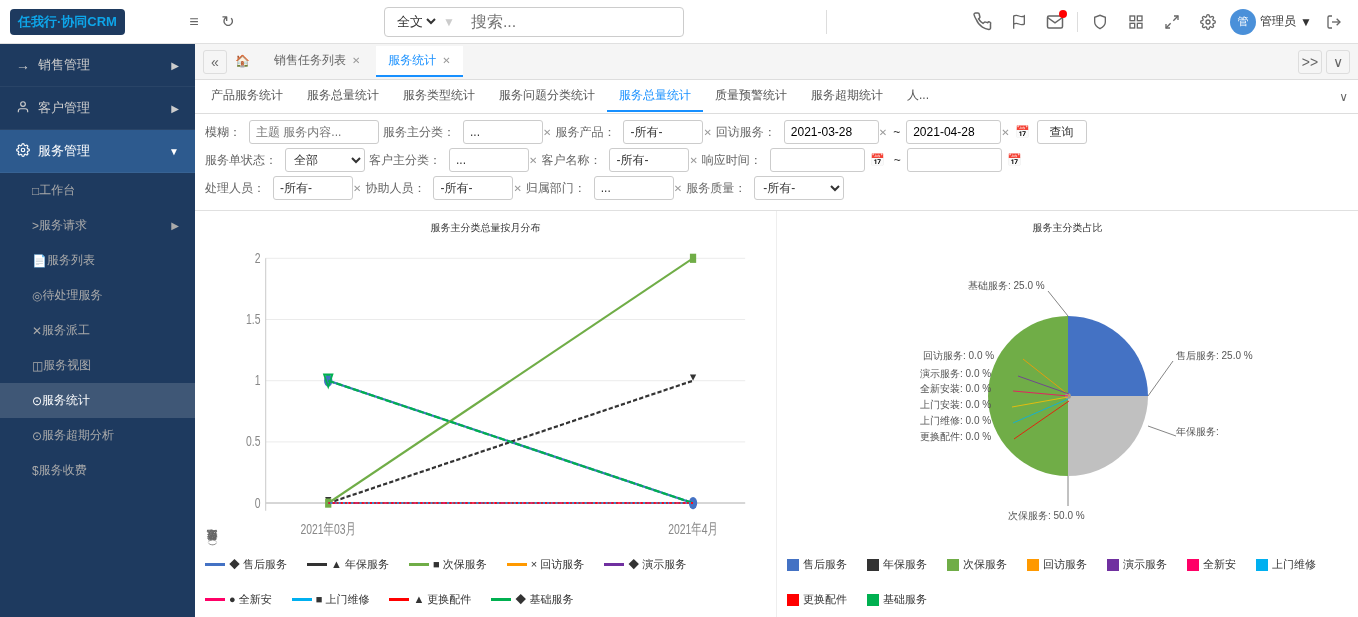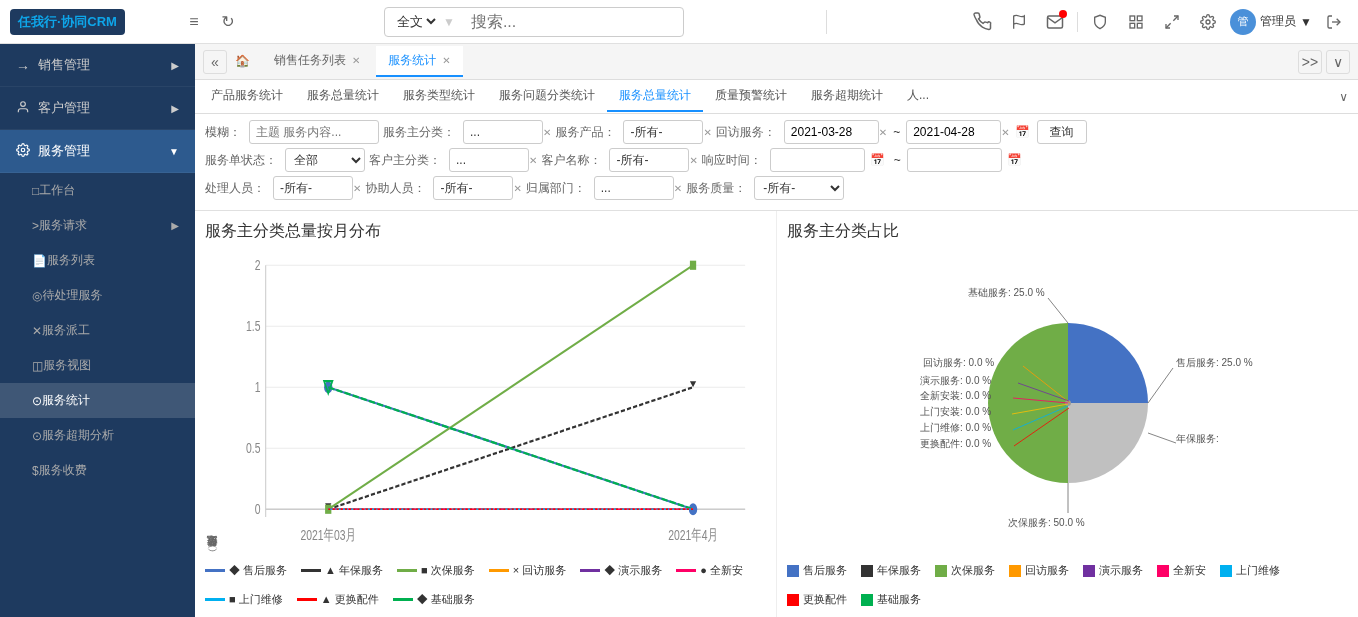--- a/index.html
+++ b/index.html
@@ -54,22 +54,22 @@
     .filter-label { color: #666; margin-right: 4px; white-space: nowrap; }
     .filter-input { border: 1px solid #ccc; border-radius: 3px; padding: 2px 6px; font-size: 12px; height: 24px; color: #333; min-width: 80px; }
     .filter-select { border: 1px solid #ccc; border-radius: 3px; padding: 2px 4px; font-size: 12px; height: 24px; color: #333; background: #fff; }
     .filter-date { border: 1px solid #ccc; border-radius: 3px; padding: 2px 6px; font-size: 12px; height: 24px; width: 95px; }
     .filter-btn { background: #fff; border: 1px solid #ccc; border-radius: 3px; padding: 2px 12px; font-size: 12px; height: 24px; cursor: pointer; color: #333; }
     .filter-x { color: #999; cursor: pointer; font-size: 10px; margin-left: -4px; }
 
     
     .chart-left { flex: 1; padding: 10px; display: flex; flex-direction: column; border-right: 1px solid #eee; }
     .chart-right { flex: 1; padding: 10px; display: flex; flex-direction: column; }
-    .chart-title { font-size: 16px; color: #333; margin-bottom: 8px; font-weight: 500; }
-    .legend-row { display: flex; flex-wrap: wrap; gap: 14px; margin-top: 8px; font-size: 11px; }
+    .chart-title { text-align: center; font-size: 10px; color: #333; margin-bottom: 8px; font-weight: 500; }
+    .legend-row { display: flex; flex-wrap: wrap; gap: 20px; margin-top: 8px; font-size: 11px; }
     .legend-item { display: flex; align-items: center; gap: 4px; }
 
     svg { overflow: visible; }
   </style>
 </head>
 <body>
 
 <div class="app-container">
 
   <div class="top-bar">

